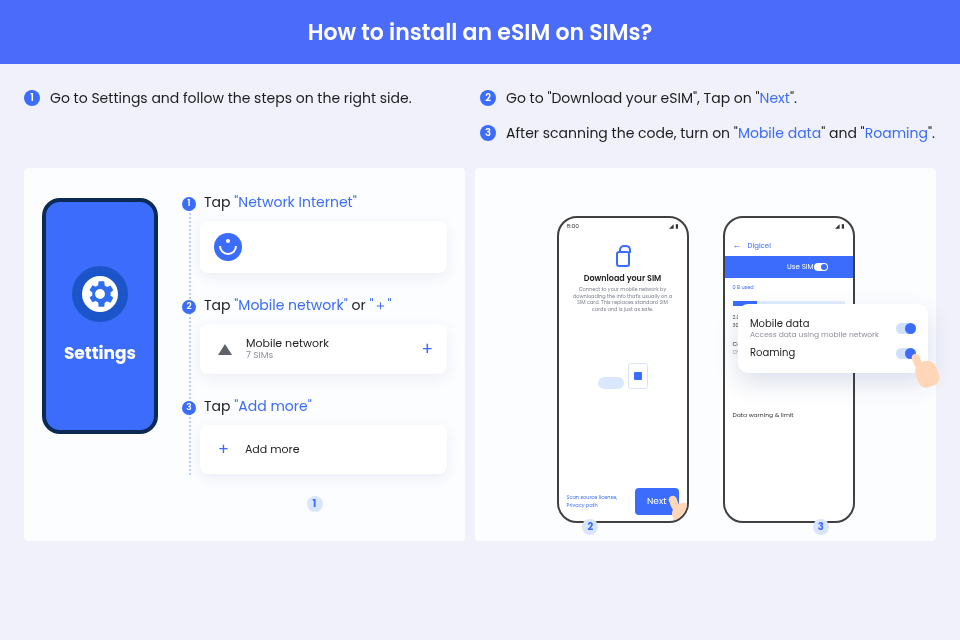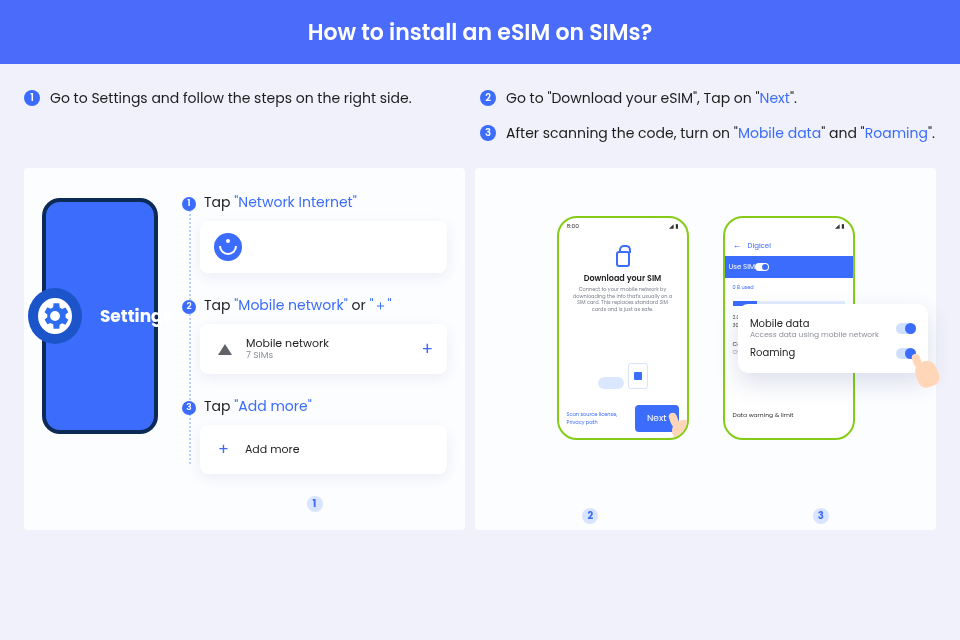--- a/index.html
+++ b/index.html
@@ -7,21 +7,21 @@
   .hero{height:64px;background:#4b6cfb;display:flex;align-items:center;justify-content:center;color:#fff;font-size:22px;font-weight:600}
   .top{display:flex;padding:24px 24px 10px}
   .top .left,.top .right{flex:1}
   .bullet-row{display:flex;align-items:flex-start;gap:10px;margin-bottom:14px;font-size:14px;color:#1d1d1d}
   .num{width:16px;height:16px;border-radius:50%;background:#3b6cfb;color:#fff;font-size:10px;font-weight:600;display:flex;align-items:center;justify-content:center;flex:none;margin-top:2px}
   .link{color:#3b6cfb}
   .panels{display:flex;gap:10px;padding:0 24px}
   .panel{flex:1;background:#fcfdff;border-radius:4px;padding:24px 18px 18px}
   
   .panel1{display:flex;gap:24px}
-  .phone-big{flex:none;width:116px;height:236px;border:4px solid #0b2a55;border-radius:18px;background:#3b6cfb;display:flex;flex-direction:row;align-items:center;justify-content:center;gap:18px;margin-top:6px}
+  .phone-big{flex:none;width:116px;height:236px;border:4px solid #0b2a55;border-radius:18px;background:#3b6cfb;display:flex;flex-direction:column;align-items:center;justify-content:center;gap:18px;margin-top:6px}
   .gear{width:56px;height:56px;border-radius:50%;background:#fff;border:10px solid #1c55c9;display:flex;align-items:center;justify-content:center}
   .gear svg{width:34px;height:34px}
   .phone-big .label{color:#fff;font-size:17px;font-weight:700}
   .steps{flex:1;position:relative}
   .stepline{font-size:14px;color:#1d1d1d;display:flex;align-items:center;gap:8px;margin-bottom:8px}
   .stepline .num{width:14px;height:14px;font-size:9px}
   .actionword{color:#3b6cfb}
   .vline{position:absolute;left:6.5px;top:14px;bottom:48px;border-left:2px dotted #bcd0ff;z-index:0}
   .steps>.stepline,.steps>.card{position:relative;z-index:1}
   .card{background:#fff;border-radius:8px;box-shadow:0 4px 14px rgba(30,50,120,.08);padding:12px 14px;display:flex;align-items:center;gap:12px;margin:0 0 22px 18px}
@@ -33,40 +33,40 @@
   .card .t1{font-size:11px;color:#222}
   .card .t2{font-size:9px;color:#8c8f9a}
   .card2 .tri{width:0;height:0;border-left:7px solid transparent;border-right:7px solid transparent;border-bottom:11px solid #5f6368;margin-left:4px;margin-right:2px}
   .card2{justify-content:flex-end}
   .card2 .plus{margin-left:auto;color:#3b6cfb;font-size:17px}
   .card3 .plus2{color:#3b6cfb;font-size:16px;margin-left:4px;margin-right:4px}
   .badge-center{display:flex;justify-content:center;margin-top:18px}
   .badge{width:16px;height:16px;border-radius:50%;background:#d9e5ff;color:#3b6cfb;font-size:10px;font-weight:700;display:flex;align-items:center;justify-content:center}
   
   .panel2{display:flex;gap:34px;align-items:flex-start;justify-content:center;position:relative;padding:48px 28px 18px}
-  .mini{width:132px;height:224px;border:2px solid #84cc16;border-radius:20px;background:#fff;position:relative;overflow:hidden}
+  .mini{width:132px;height:307px;border:2px solid #404040;border-radius:20px;background:#fff;position:relative;overflow:hidden}
   .statusbar{display:flex;justify-content:space-between;padding:4px 8px;font-size:6px;color:#333}
   .dlwrap{padding:10px 12px;text-align:center}
   .dl-lock{width:14px;height:16px;margin:6px auto 6px;border:2px solid #3b6cfb;border-radius:3px;position:relative}
   .dl-lock::before{content:"";position:absolute;width:8px;height:6px;border:2px solid #3b6cfb;border-bottom:0;border-radius:5px 5px 0 0;left:1px;top:-8px}
   .dl-title{font-size:8px;font-weight:600;color:#222;margin-bottom:2px}
   .dl-sub{font-size:5px;color:#7b7f8c;line-height:1.3}
   .dl-ill{height:56px;margin:20px 8px 0;display:flex;align-items:flex-end;justify-content:center;gap:4px}
   .dl-sim{width:20px;height:26px;background:#fff;border:1px solid #d7e3ff;border-radius:3px;display:flex;align-items:center;justify-content:center}
   .dl-sim .sq{width:8px;height:8px;background:#3b6cfb;border-radius:1px}
   .dl-cloud{width:26px;height:12px;background:#dbe7ff;border-radius:10px}
   .dl-foot{position:absolute;bottom:6px;left:8px;right:8px;display:flex;align-items:center;justify-content:space-between}
   .dl-foot .priv{font-size:5px;color:#3b6cfb}
   .nextbtn{background:#3b6cfb;color:#fff;font-size:9px;padding:7px 12px;border-radius:4px}
   .hand{position:absolute;width:22px;height:26px;background:#ffd7b8;border-radius:10px 10px 8px 8px;transform:rotate(-20deg);right:-8px;bottom:-8px}
   .hand::before{content:"";position:absolute;width:8px;height:14px;background:#ffd7b8;border-radius:5px;left:2px;top:-10px}
   
   .s3-appbar{display:flex;align-items:center;gap:6px;padding:4px 8px;font-size:7px;color:#3b6cfb}
   .s3-appbar .back{font-size:9px}
-  .s3-use{background:#3b6cfb;color:#fff;font-size:7px;padding:6px 4px;display:flex;justify-content:flex-start;align-items:center}
+  .s3-use{background:#3b6cfb;color:#fff;font-size:7px;padding:6px 25px;display:flex;justify-content:flex-end;align-items:center}
   .s3-use .sw{width:14px;height:8px;background:#fff;border-radius:5px;position:relative}
   .s3-use .sw::after{content:"";position:absolute;right:1px;top:1px;width:6px;height:6px;background:#3b6cfb;border-radius:50%}
   .s3-stat{padding:6px 8px;font-size:5px;color:#3b6cfb}
   .s3-bar{height:5px;background:#e4edff;margin:3px 8px;position:relative}
   .s3-bar::before{content:"";position:absolute;left:0;top:0;bottom:0;width:22%;background:#3b6cfb}
   .s3-row{padding:5px 8px;font-size:6px;color:#333}
   .s3-row .sub{font-size:5px;color:#9aa0ac}
   .s3-row.small{font-size:5px;color:#444}
   .panel2 .badges{position:absolute;bottom:6px;left:0;right:0;display:flex;justify-content:space-around}
   .overlay{position:absolute;right:8px;top:136px;width:190px;background:#fff;border-radius:10px;box-shadow:0 10px 24px rgba(30,50,120,.15);padding:10px 12px}

